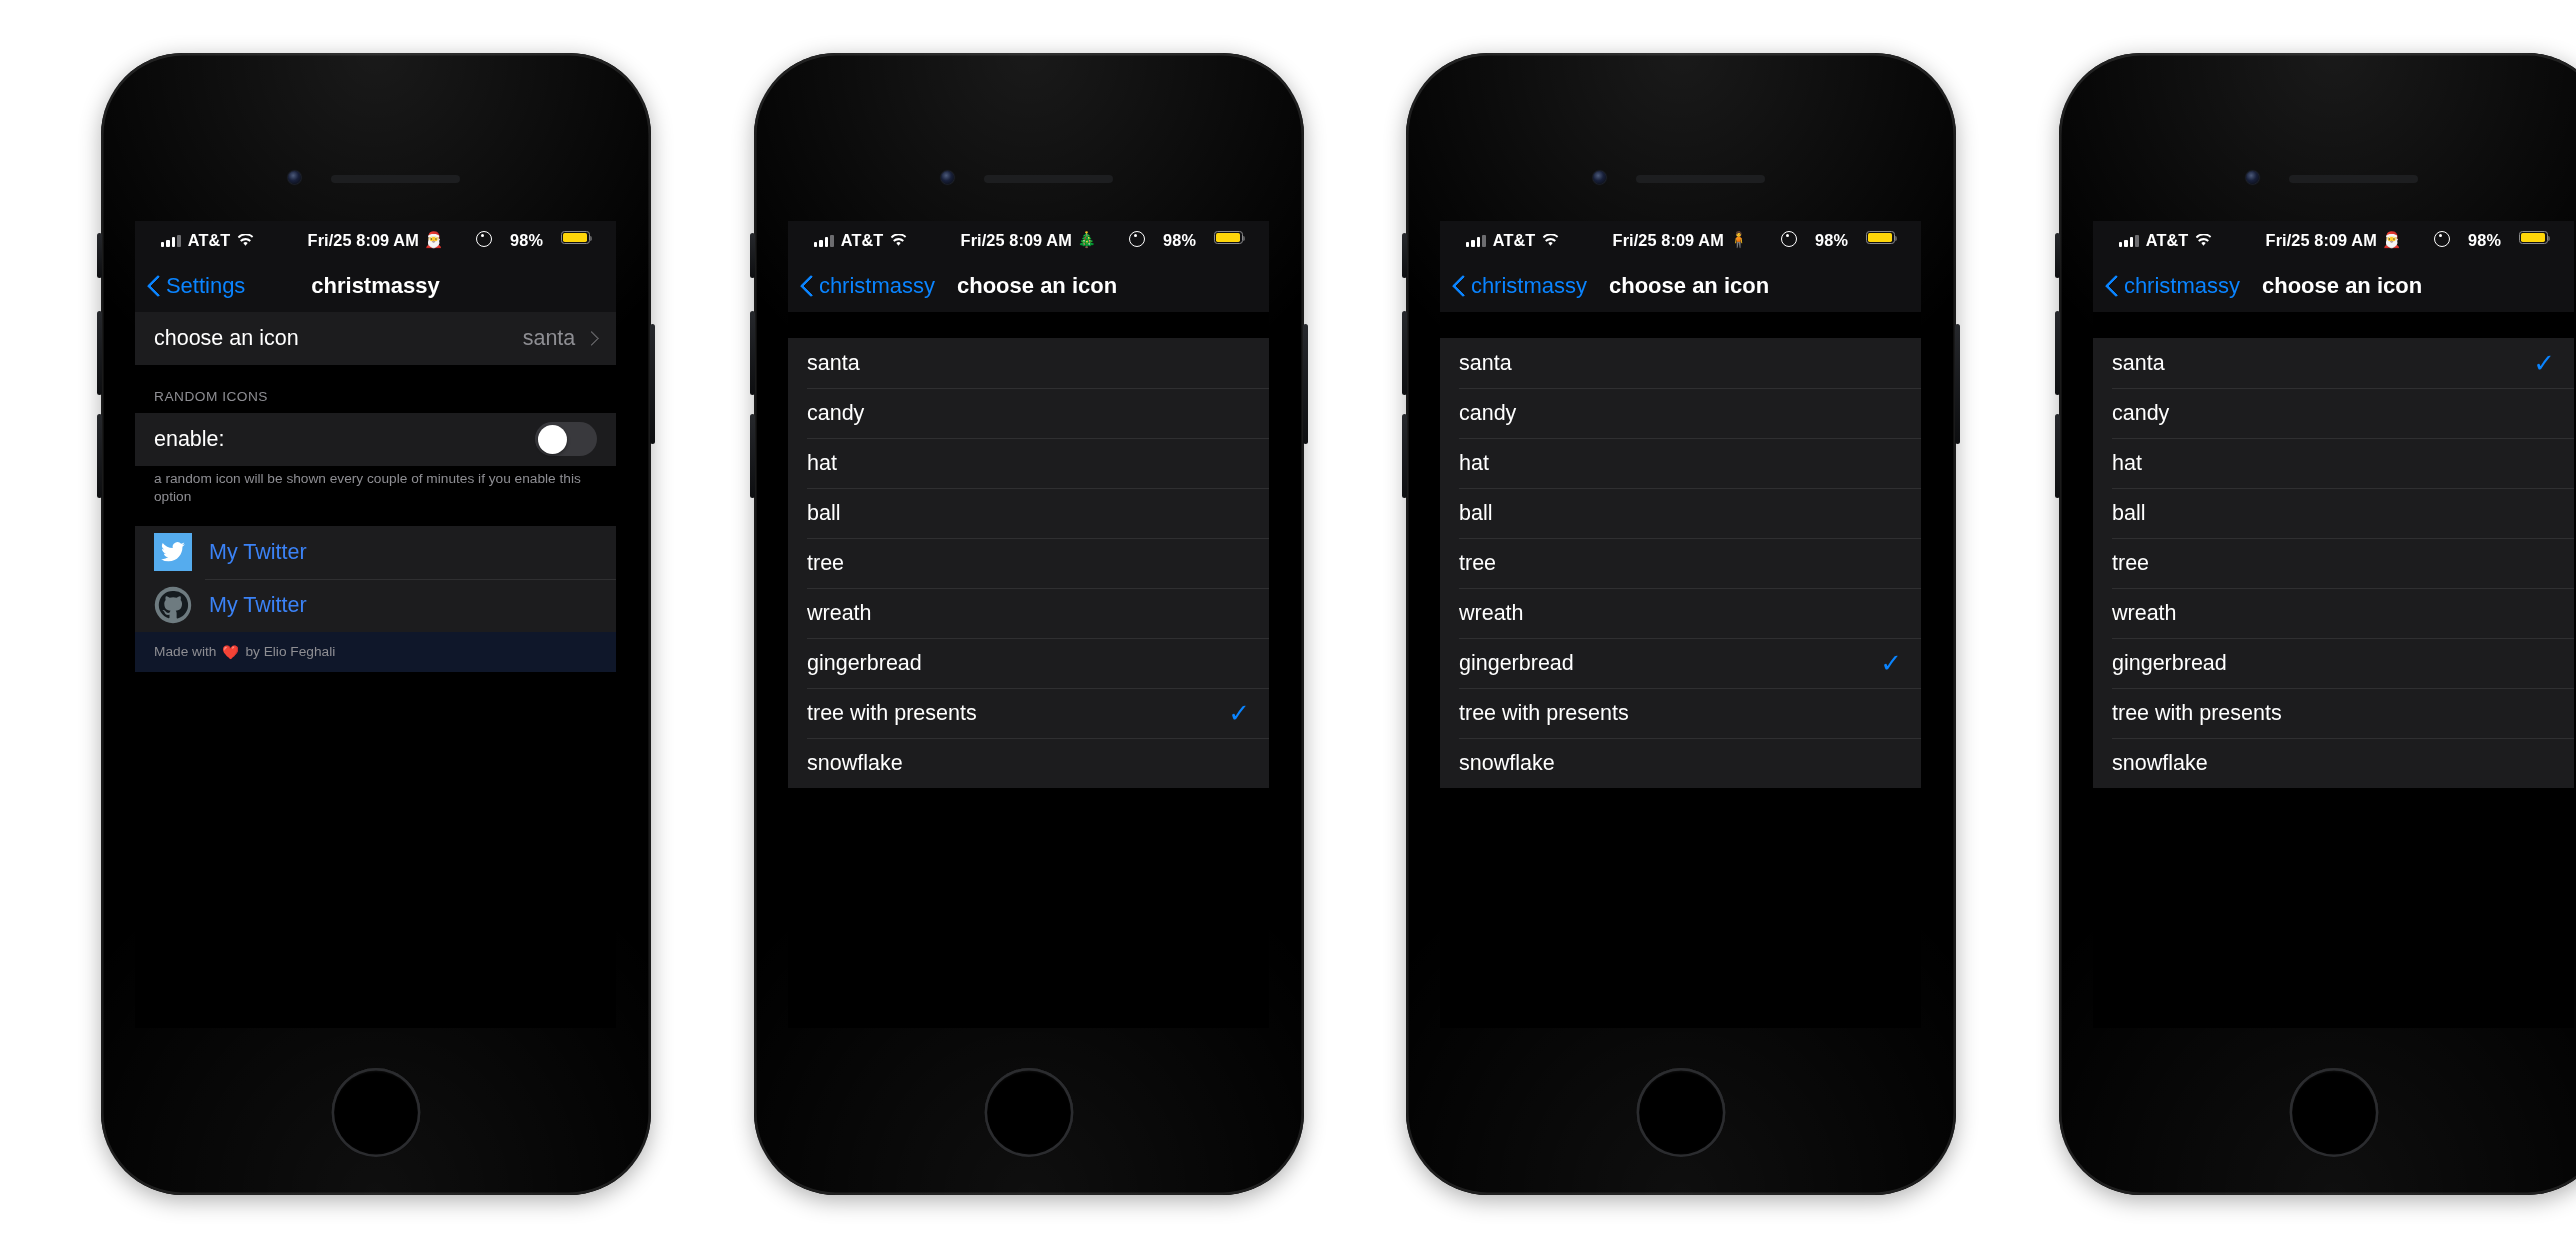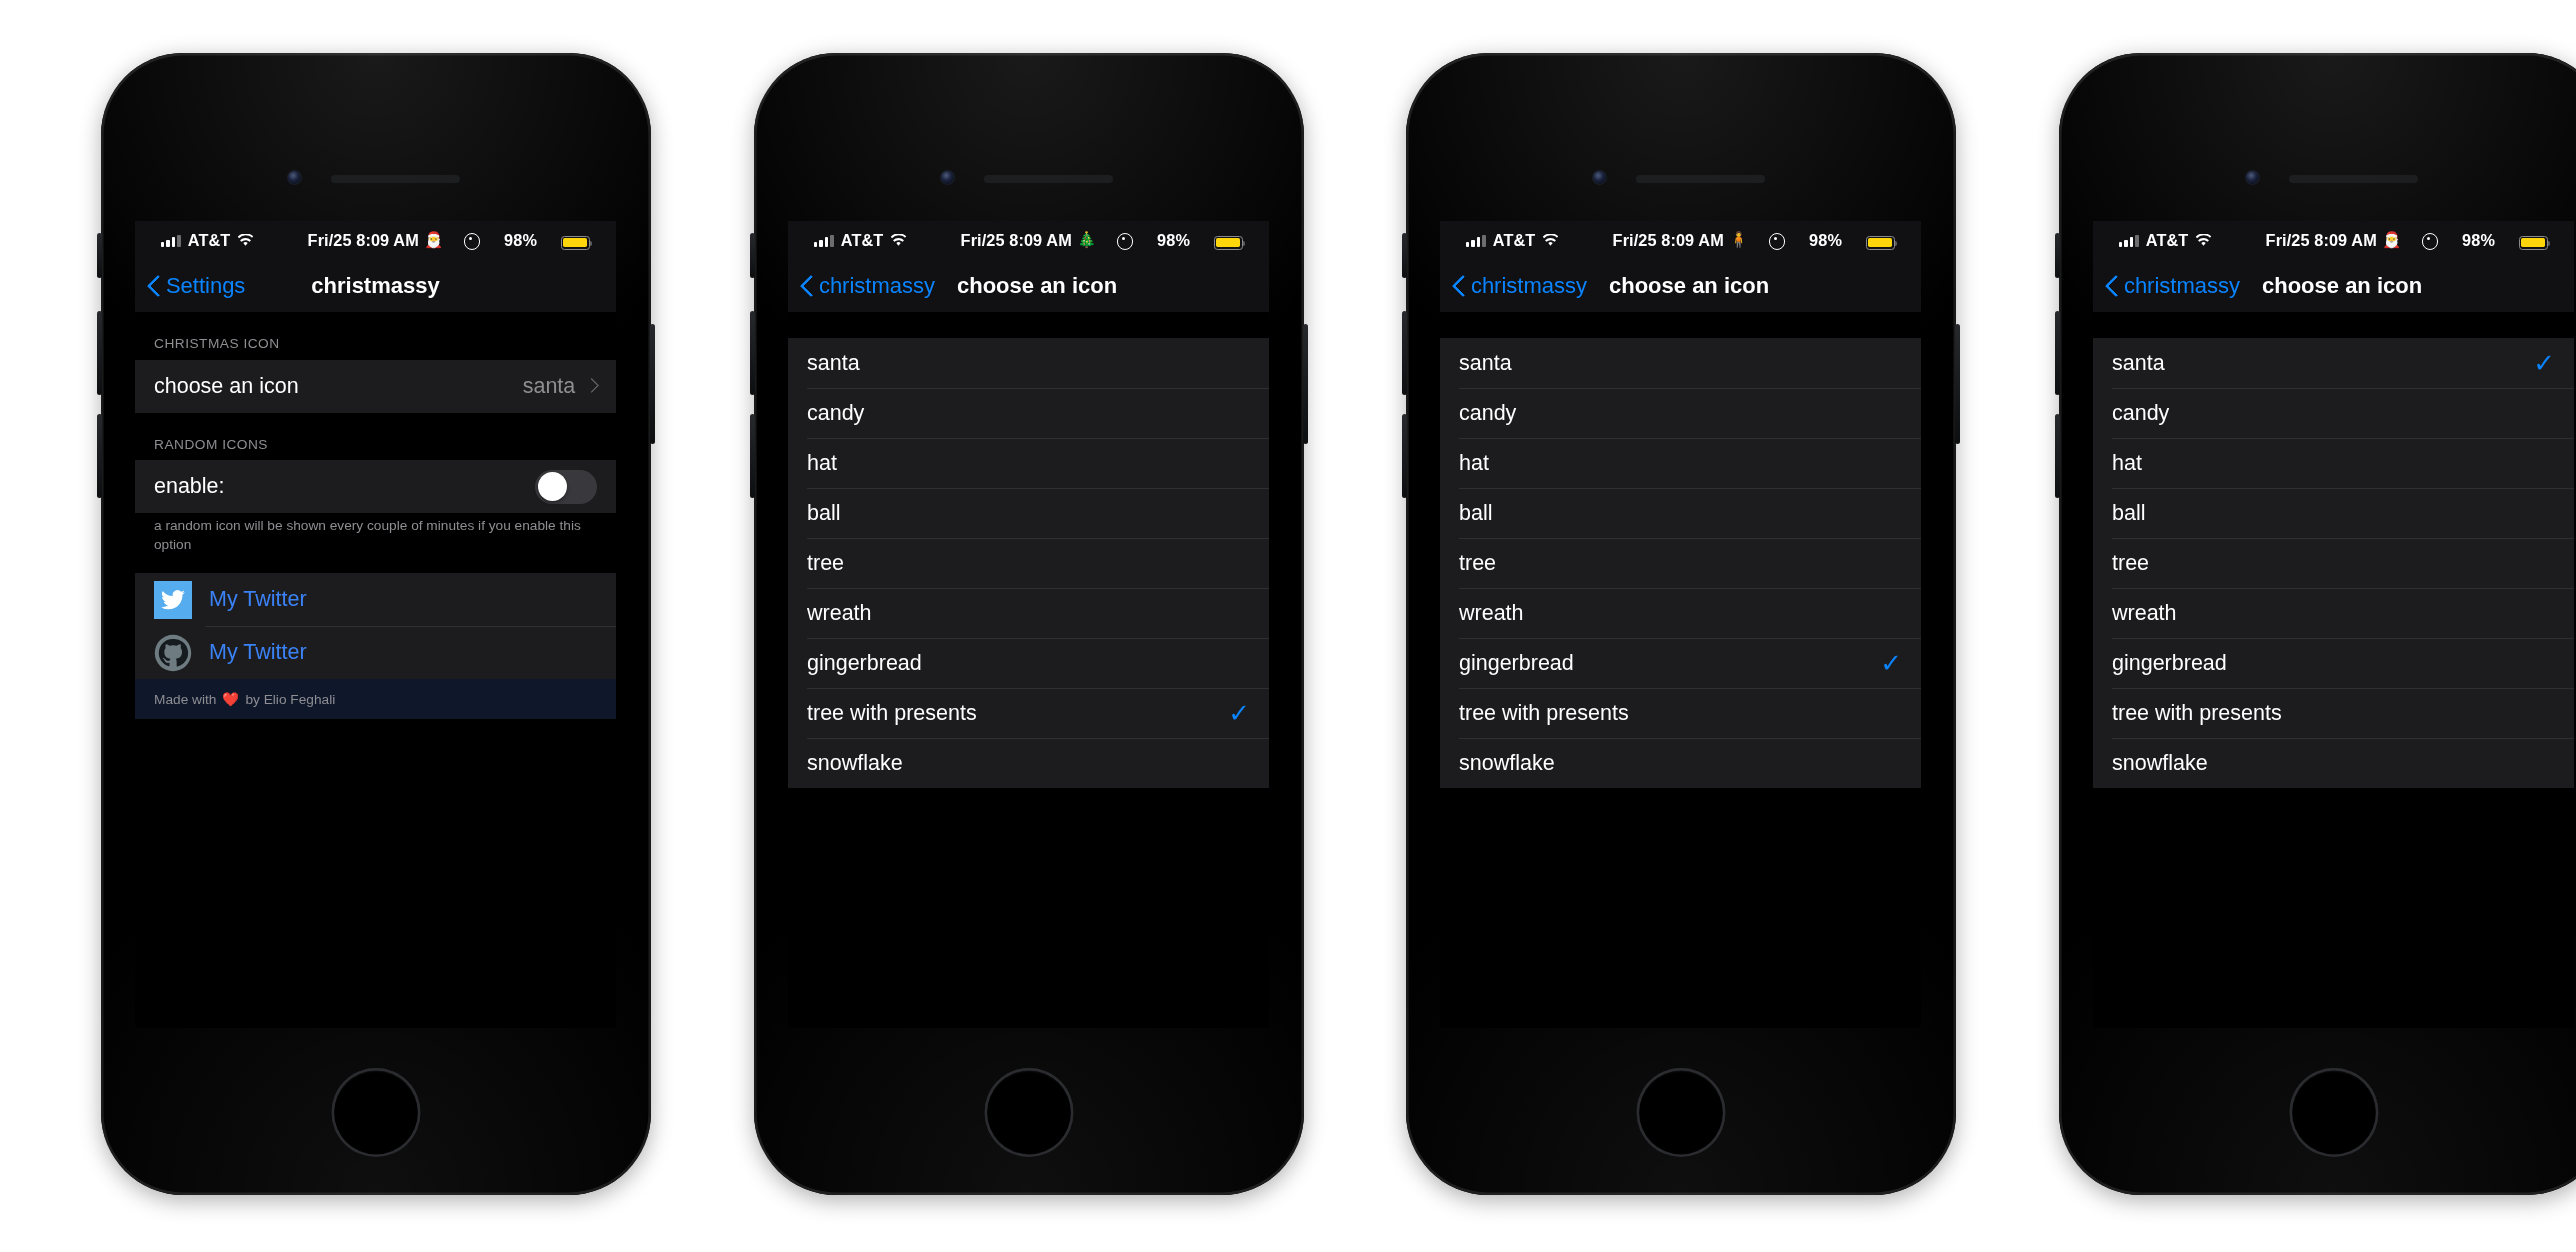--- a/index.html
+++ b/index.html
@@ -79,21 +79,21 @@
   .bars i:nth-child(2){height:6.9px}
   .bars i:nth-child(3){height:9.4px}
   .bars i:nth-child(4){height:12px;background:#6d6d70}
   .carrier{font-size:16.3px;font-weight:bold;}
   .wifi{width:17px;height:13px;position:relative;display:inline-block;}
   .wifi svg{display:block}
   .sb-center{position:absolute;left:0;right:0;text-align:center;
     display:flex;align-items:center;justify-content:center;gap:5.2px;font-size:16.3px;font-weight:bold;
     pointer-events:none;}
   .sb-emoji{font-size:15.5px;line-height:1}
-  .sb-right{margin-left:auto;display:flex;align-items:flex-end;gap:24px;}
+  .sb-right{margin-left:auto;display:flex;align-items:flex-start;gap:18px;}
   .alarm{width:14.6px;height:14.6px;border-radius:50%;border:1.7px solid #fff;position:relative;}
   .alarm:after{content:"";position:absolute;left:4.3px;top:2.6px;width:3.4px;height:3.4px;border-radius:50%;background:#fff;}
   .pct{font-size:16.3px;font-weight:bold;}
   .batt{width:29px;height:13.7px;border:1.3px solid #8a8a8d;border-radius:3.4px;position:relative;padding:1.3px;box-sizing:border-box;}
   .batt span{display:block;height:100%;background:#ffd60a;border-radius:1.7px;}
   .batt:after{content:"";position:absolute;right:-3.4px;top:4.3px;width:2.1px;height:5.2px;border-radius:0 1.7px 1.7px 0;background:#5a5a5c;}
 
   
   .navbar{
     height:53px;background:#111113;display:flex;align-items:center;padding:0 13.7px;
@@ -196,21 +196,20 @@
 
   <div class="navbar">
     <div class="backbtn">
       <span class="chev-back"></span>
       <span>Settings</span>
     </div>
     <div class="navtitle center">christmassy</div>
   </div>
 
   <div class="content">
-    <div class="grp-header">CHRISTMAS ICON</div>
     <div class="grp">
       <div class="row">
         <span>choose an icon</span>
         <span class="value">
           <span>santa</span>
           <span class="chev-r"></span>
         </span>
       </div>
     </div>
     <div class="grp-header">RANDOM ICONS</div>

